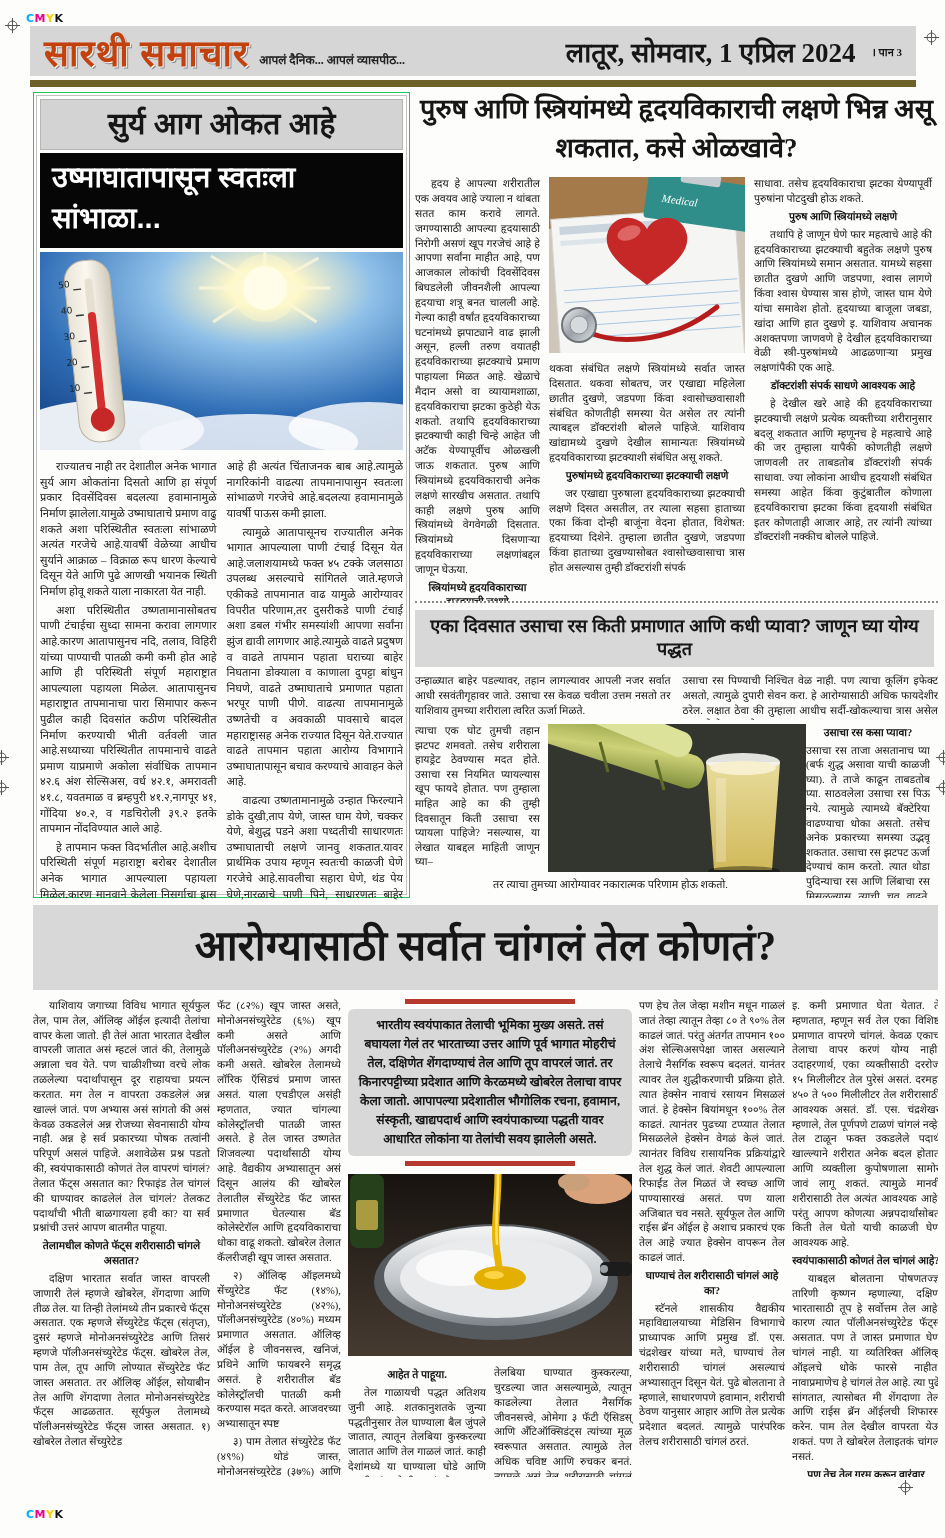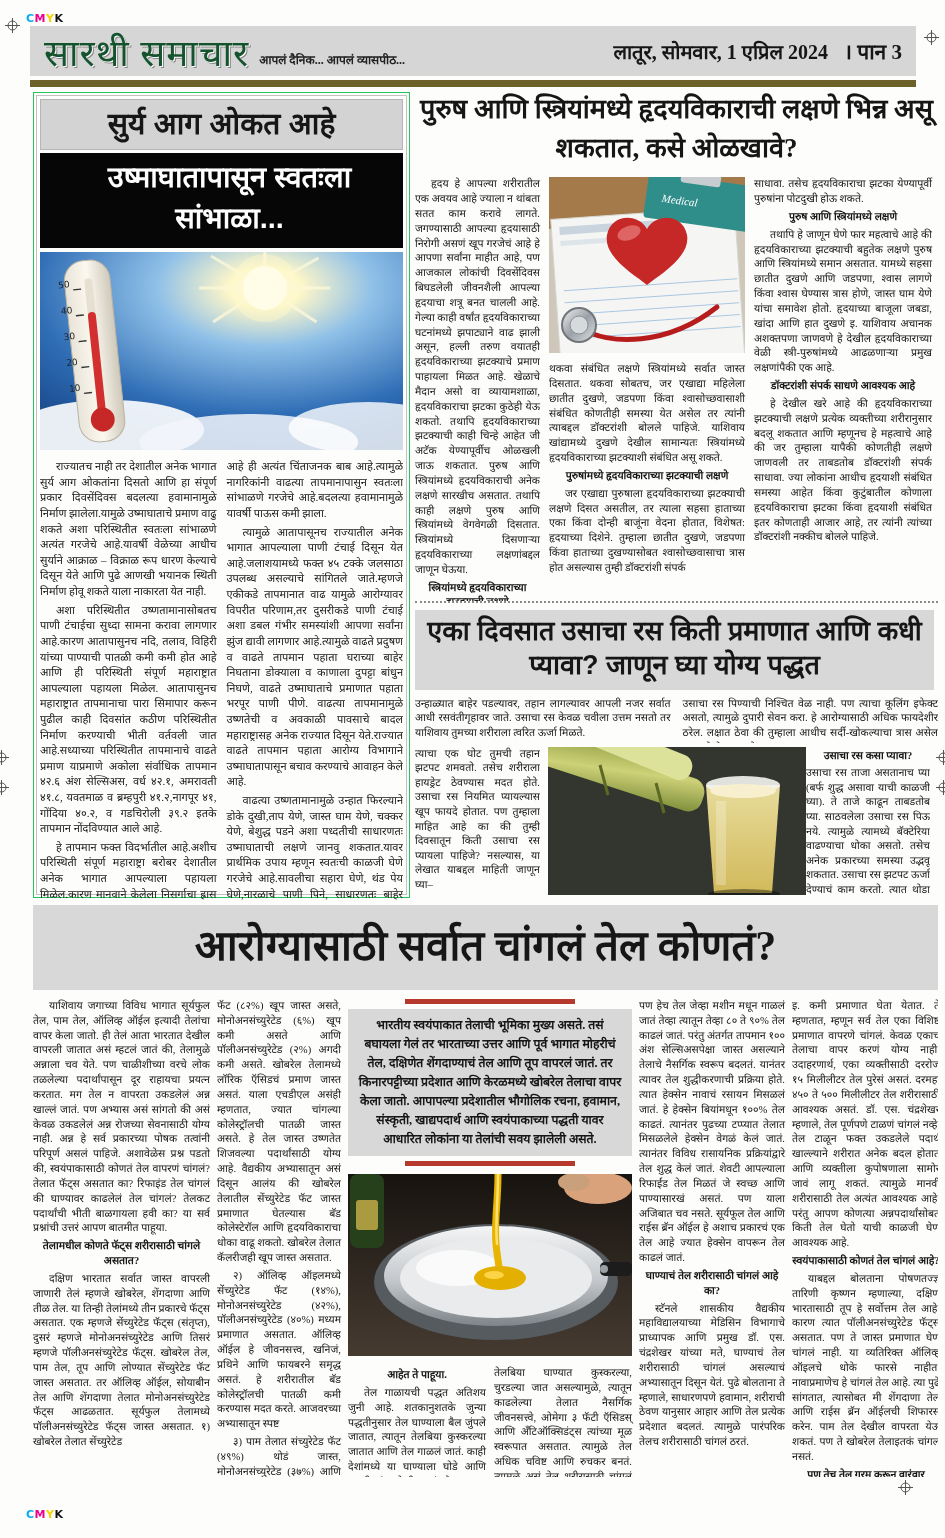--- a/index.html
+++ b/index.html
@@ -6,55 +6,55 @@
   .page{position:relative;width:945px;height:1538px;background:#fdfdfb;overflow:hidden;
         font-family:"Liberation Serif",serif;color:#161616;}
   
   .regmark{position:absolute;width:15px;height:15px;}
   .regmark svg{display:block}
   .cmyk{position:absolute;font-family:"DejaVu Sans",sans-serif;font-size:11px;font-weight:bold;letter-spacing:.5px;}
   .cmyk .c{color:#00aeef}.cmyk .m{color:#ec008c}.cmyk .y{color:#f4d300}.cmyk .k{color:#111}
   
   .masthead{position:absolute;left:30px;top:26px;width:886px;height:50px;background:#d6d6d6;
             display:flex;align-items:center;padding:0 14px;box-sizing:border-box;}
-  .mast-title{font-size:37px;font-weight:normal;letter-spacing:1px;color:#14532d;
+  .mast-title{font-size:37px;font-weight:bold;letter-spacing:1px;color:#c2410c;
               text-shadow:1px 1px 0 #fff,2px 2px 0 #888;white-space:nowrap;}
   .mast-tagline{font-size:12px;font-weight:bold;color:#222;margin-left:10px;align-self:flex-end;margin-bottom:8px;white-space:nowrap;}
-  .mast-date{margin-left:auto;font-size:20px;font-weight:bold;white-space:nowrap;text-align:right;}
-  .mast-page{margin-left:16px;font-size:21px;font-weight:bold;white-space:nowrap;}
+  .mast-date{margin-left:auto;font-size:27px;font-weight:bold;white-space:nowrap;text-align:right;}
+  .mast-page{margin-left:16px;font-size:11px;font-weight:bold;white-space:nowrap;}
   .rule-olive{position:absolute;left:30px;top:80px;width:886px;height:7px;background:#6c6128;}
   
   .jp{text-align:justify;margin:0 0 3px 0;}
   .jp::first-letter{}
   .ind{text-indent:16px;}
   .subhead{font-weight:bold;text-align:center;margin:2px 0 3px 0;}
   
   .heatbox{position:absolute;left:33px;top:92px;width:377px;height:806px;box-sizing:border-box;
            border:1px solid #22c55e;box-shadow:inset 0 0 0 2px #fdfdfb,inset 0 0 0 3px #c2c2c2;
            padding:6px;}
   .heat-kicker{background:#d3d3d3;border:1px solid #b5b5b5;text-align:center;
                font-size:30px;font-weight:bold;padding:2px 0 6px 0;font-family:"Liberation Sans",sans-serif;}
-  .heat-banner{background:#060606;color:#fff;text-align:center;font-size:29px;font-weight:bold;
-               line-height:1.4;padding:4px 4px 10px 20px;margin-top:3px;font-family:"Liberation Sans",sans-serif;}
+  .heat-banner{background:#060606;color:#fff;text-align:left;font-size:29px;font-weight:bold;
+               line-height:1.4;padding:4px 4px 10px 12px;margin-top:3px;font-family:"Liberation Sans",sans-serif;}
   .heat-img{margin-top:4px;width:100%;height:198px;}
   .heat-cols{display:flex;gap:10px;margin-top:5px;height:443px;overflow:hidden;}
   .heat-col{flex:1;font-size:11px;line-height:1.42;}
   
   .heart{position:absolute;left:415px;top:90px;width:523px;height:514px;overflow:hidden;}
   .heart-title{font-size:27px;font-weight:bold;text-align:center;line-height:1.45;margin:0 0 9px 0;
                font-family:"Liberation Serif",serif;}
   .heart-body{display:flex;gap:9px;height:424px;overflow:hidden;font-size:10.6px;line-height:1.4;}
   .heart-c1{width:125px;flex:none;}
   .heart-mid{width:196px;flex:none;}
   .heart-c4{width:178px;flex:none;}
   .heart-img{width:196px;height:176px;margin-bottom:4px;}
   .dotted-sep{position:absolute;left:415px;top:601px;width:523px;border-top:2px dotted #8a8a8a;}
   
   .juice{position:absolute;left:415px;top:610px;width:523px;height:288px;overflow:hidden;}
-  .juice-head{background:#d8d8d8;text-align:center;font-weight:bold;font-size:27px;line-height:1.25;
+  .juice-head{background:#d8d8d8;text-align:center;font-weight:bold;font-size:18px;line-height:1.25;
               padding:5px 8px 7px 8px;margin:0 4px 7px 0;font-family:"Liberation Sans",sans-serif;}
   .juice-intro{display:flex;gap:12px;font-size:10.6px;line-height:1.4;height:46px;overflow:hidden;margin-bottom:4px;}
   .juice-intro>div{flex:1;}
   .juice-body{display:flex;gap:0;}
   .juice-leftwrap{width:391px;flex:none;}
   .juice-row{display:flex;gap:8px;}
   .juice-c1{width:125px;flex:none;font-size:10.6px;line-height:1.38;height:148px;overflow:hidden;}
   .juice-img{width:258px;height:148px;flex:none;}
   .juice-below{font-size:10.8px;margin-top:4px;}
   .juice-c3{width:124px;flex:none;font-size:10.6px;line-height:1.38;height:182px;overflow:hidden;}
@@ -63,21 +63,21 @@
   .oil-head{background:#d8d8d8;text-align:center;font-weight:bold;font-size:42px;line-height:1.5;
             padding:10px 6px 12px 6px;font-family:"Liberation Serif",serif;}
   .oil-cols{display:flex;gap:7px;margin-top:9px;height:478px;overflow:hidden;font-size:10.6px;line-height:1.4;}
   .oil-c1{width:177px;flex:none;}
   .oil-c2{width:124px;flex:none;}
   .oil-mid{width:284px;flex:none;}
   .oil-c4{width:146px;flex:none;}
   .oil-c5{width:148px;flex:none;}
   .redbar{width:170px;height:5px;background:#b5392c;margin:0 auto 5px auto;}
   .redbar.b{margin:5px auto 6px auto;}
-  .oil-intro{background:#d8d8d8;padding:7px 10px;font-size:12.3px;font-weight:bold;text-align:center;line-height:1.55;}
+  .oil-intro{background:#d8d8d8;padding:7px 10px;font-size:12.3px;font-weight:bold;text-align:center;line-height:1.55;border-radius:6px;}
   .oil-img{width:284px;height:182px;margin-top:2px;}
   .oil-midcols{display:flex;gap:8px;margin-top:5px;}
   .oil-midcols>div{width:138px;flex:none;}
 </style>
 </head>
 <body>
 
 <div class="page">
 
   <div class="regmark" style="left:5px;top:18px">

